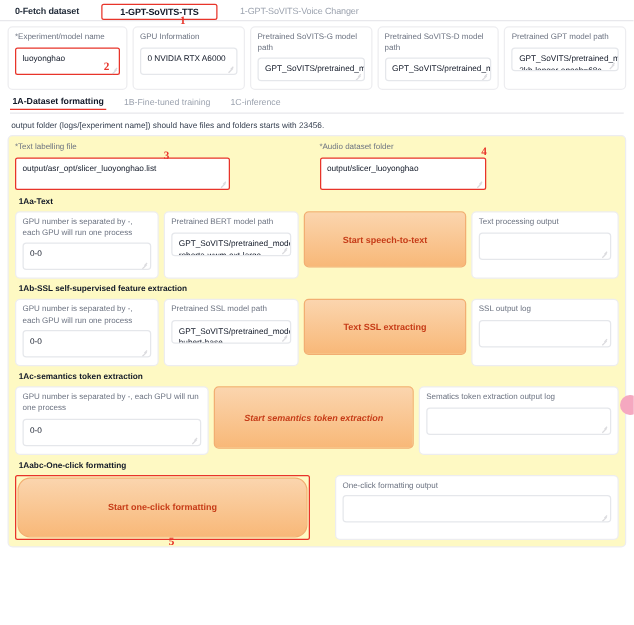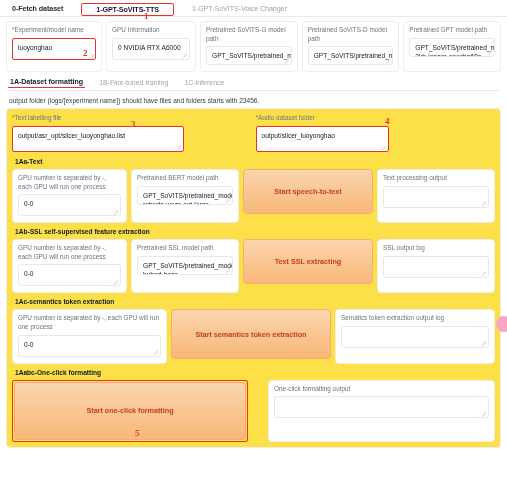--- a/index.html
+++ b/index.html
@@ -121,21 +121,21 @@
     margin: 6px 9px 4px 9px;
   }
 
   
   .section {
     margin: 0 6px;
     border: 1px solid #ededf0;
     border-radius: 4px;
     padding: 5px 5px 5px 5px;
     box-sizing: border-box;
-    background: #fde047;
+    background: #fef9c3;
   }
   .section-title {
     font-size: 6.6px;
     color: #111827;
     font-weight: bold;
     margin: 2px 1px 4px 3px;
   }
   .row { display: flex; gap: 4px; align-items: stretch; }
   .flex1 { flex: 1; min-width: 0; }
 
@@ -314,36 +314,36 @@
     <div style="margin-bottom:5px;">
       <div class="section-title">1Ac-semantics token extraction</div>
       <div class="row">
         <div class="card" style="flex:0 0 155px;">
           <div class="field-label">GPU number is separated by -, each GPU will run one process</div>
           <div class="textbox h-med">
             <span>0-0</span>
             <span class="resize-grip"></span>
           </div>
         </div>
-        <div class="btn-orange" style="flex:0 0 160px; height:50px;">Start semantics token extraction</div>
+        <div class="btn-orange" style="flex:0 0 160px; height:50px;font-style:italic;">Start semantics token extraction</div>
         <div class="card" style="flex:1;">
           <div class="field-label">Sematics token extraction output log</div>
           <div class="textbox h-med">
             <span></span>
             <span class="resize-grip"></span>
           </div>
         </div>
       </div>
     </div>
 
     <div>
       <div class="section-title">1Aabc-One-click formatting</div>
       <div class="row">
         <div class="redbox" style="flex:0 0 232px; padding:1px;">
-          <div class="btn-orange" style="height:58px;">Start one-click formatting</div>
+          <div class="btn-orange" style="height:48px;border-radius:10px;">Start one-click formatting</div>
         </div>
         <div class="card" style="flex:1; margin-left:16px;">
           <div class="field-label">One-click formatting output</div>
           <div class="textbox h-med">
             <span></span>
             <span class="resize-grip"></span>
           </div>
         </div>
       </div>
     </div>

